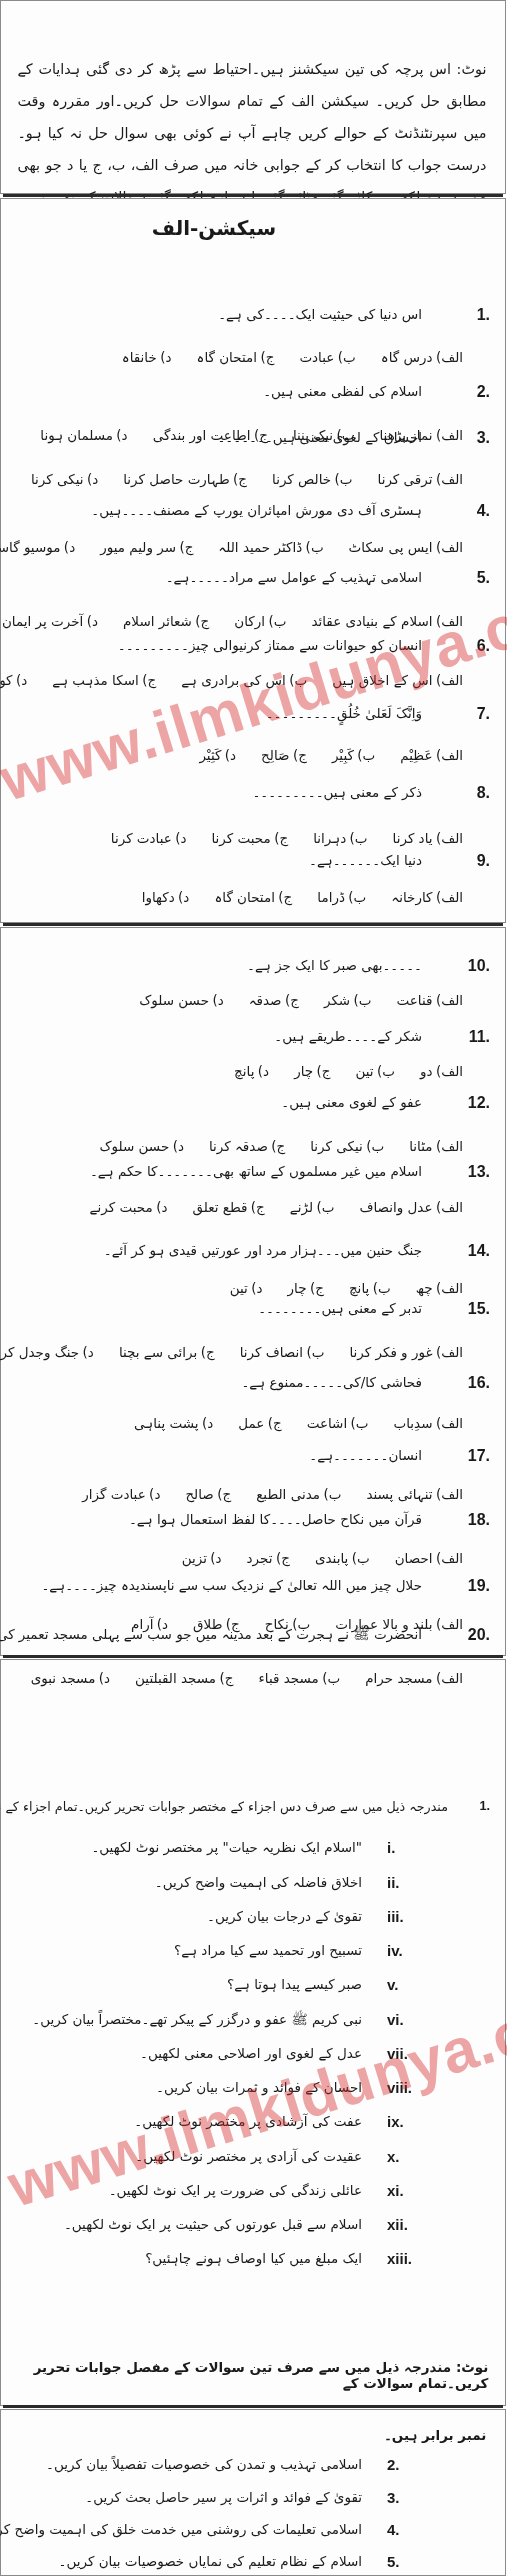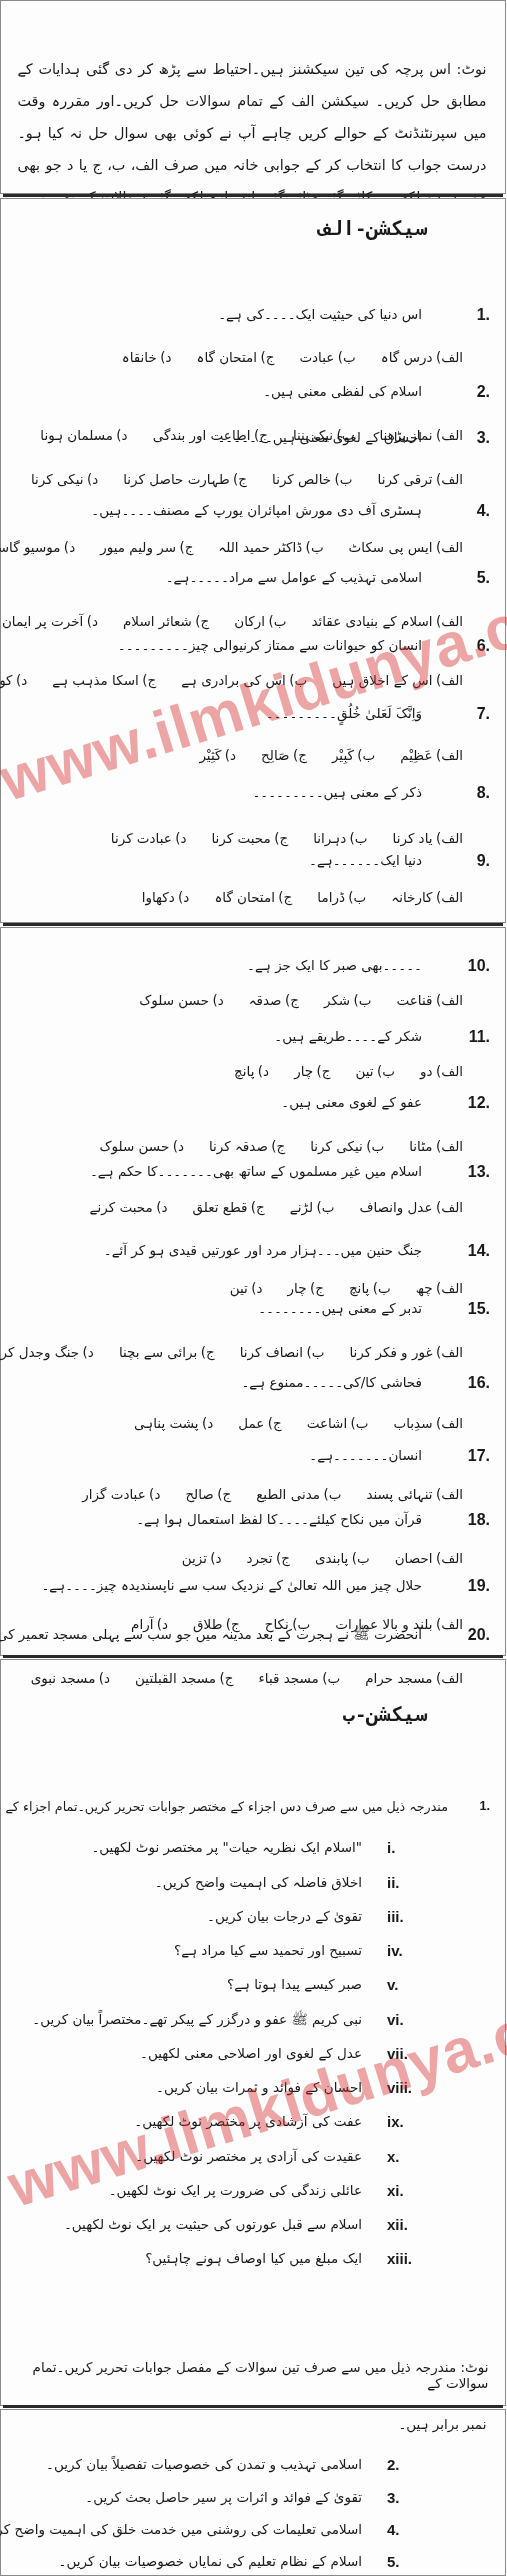--- a/index.html
+++ b/index.html
@@ -3,36 +3,36 @@
 <meta charset="utf-8">
 <style>
   html, body { margin: 0; padding: 0; background: #ffffff; }
   body { width: 507px; height: 2576px; position: relative; overflow: hidden;
          font-family: "DejaVu Sans", sans-serif; color: #1a1a1a; }
   .panel { position: absolute; left: 0; width: 506px; border: 0.8px solid #8a8a8a; background: #fdfdfd; box-sizing: border-box; }
   .panel-sep { position: absolute; left: 3.4px; width: 500px; height: 2.5px; background: #2a2a2a; }
   .rtl { direction: rtl; unicode-bidi: embed; }
   .title { position: absolute; left: 0; width: 506px; text-align: center; font-size: 23px; font-weight: bold; top: 12px; }
   .note { position: absolute; right: 18.6px; width: 469px; font-size: 14.4px; line-height: 32px; text-align: justify; top: 52px; }
-  .sec-title { position: absolute; left: 0; width: 426px; text-align: right; font-size: 20px; font-weight: bold; font-family: Liberation Mono, monospace; }
+  .sec-title { position: absolute; left: 0; width: 426px; text-align: center; font-size: 20px; font-weight: bold; }
   .meta-row { position: absolute; left: 18.6px; right: 18.6px; height: 24px; font-size: 14.4px; }
   .meta-row .marks { position: absolute; left: 0; top: 0; font-weight: bold; font-size: 17px; }
   .meta-row .time { position: absolute; right: 0; top: 0; }
   .q { position: absolute; right: 15px; width: 473px; }
   .q .num { position: absolute; right: 0; top: 0; font-size: 16px; font-family: "Liberation Sans", sans-serif; font-weight: bold; width: 34px; text-align: right; direction: ltr; }
   .q .stem { position: absolute; right: 68px; top: 0; font-size: 13.5px; white-space: nowrap; }
   .opts { position: absolute; right: 42px; font-size: 13.5px; white-space: nowrap; display: flex; flex-direction: row-reverse; gap: 0; }
   .opts .opt { display: inline-block; margin-left: 25px; }
   .opts .lab { margin-left: 3.4px; }
   .sub { position: absolute; right: 118px; width: 355px; }
   .sub .rn { position: absolute; right: -34px; top: 0; font-size: 15px; font-family: "Liberation Sans", sans-serif; font-weight: bold; direction: ltr; width: 34px; text-align: left; }
   .sub .txt { position: absolute; right: 25px; top: 0; font-size: 13.5px; white-space: nowrap; }
   .watermark { position: absolute; font-family: "Liberation Sans", sans-serif; font-size: 61px; font-weight: bold;
                color: rgba(214, 40, 40, 0.42); transform: rotate(-17deg); transform-origin: left top; white-space: nowrap; pointer-events: none; letter-spacing: 0.8px; }
-  .plain-line { position: absolute; font-size: 13.5px; }
+  .plain-line { position: absolute; font-size: 13.5px; font-weight: bold; }
 </style>
 </head>
 <body>
 
 <div class="panel" style="top:0; height:194px;">
   <div class="note rtl">نوٹ: اس پرچہ کی تین سیکشنز ہیں۔احتیاط سے پڑھ کر دی گئی ہدایات کے مطابق حل کریں۔ سیکشن الف کے تمام سوالات حل کریں۔اور مقررہ وقت میں سپرنٹنڈنٹ کے حوالے کریں چاہے آپ نے کوئی بھی سوال حل نہ کیا ہو۔درست جواب کا انتخاب کر کے جوابی خانہ میں صرف الف، ب، ج یا د جو بھی موزوں ہو لکھیں۔ کاٹے گئے مٹائے گئے یا دوبارہ لکھے گئے سوالات کے نمبر نہیں ملیں گے۔</div>
 </div>
 <div class="panel-sep" style="top:194px;"></div>
 
 <div class="panel" style="top:198px; height:725px;" id="panelA1">
@@ -206,21 +206,21 @@
       <span class="stem rtl">انسان۔۔۔۔۔۔۔ہے۔</span>
     </div>
     <div class="opts rtl" style="top: 558px; flex-direction: row;">
       <span class="opt"><span class="lab">الف)</span><span>تنہائی پسند</span></span>
       <span class="opt"><span class="lab">ب)</span><span>مدنی الطبع</span></span>
       <span class="opt"><span class="lab">ج)</span><span>صالح</span></span>
       <span class="opt"><span class="lab">د)</span><span>عبادت گزار</span></span>
     </div>
     <div class="q" style="top: 583px;">
       <span class="num">18.</span>
-      <span class="stem rtl">قرآن میں نکاح کیلئے۔۔۔۔کا لفظ استعمال ہوا ہے۔</span>
+      <span class="stem rtl">قرآن میں نکاح حاصل۔۔۔۔کا لفظ استعمال ہوا ہے۔</span>
     </div>
     <div class="opts rtl" style="top: 622px; flex-direction: row;">
       <span class="opt"><span class="lab">الف)</span><span>احصان</span></span>
       <span class="opt"><span class="lab">ب)</span><span>پابندی</span></span>
       <span class="opt"><span class="lab">ج)</span><span>تجرد</span></span>
       <span class="opt"><span class="lab">د)</span><span>تزین</span></span>
     </div>
     <div class="q" style="top: 649px;">
       <span class="num">19.</span>
       <span class="stem rtl">حلال چیز میں اللہ تعالیٰ کے نزدیک سب سے ناپسندیدہ چیز۔۔۔۔ہے۔</span>
@@ -232,21 +232,20 @@
       <span class="opt"><span class="lab">د)</span><span>آرام</span></span>
     </div>
     <div class="q" style="top: 698px;">
       <span class="num">20.</span>
       <span class="stem rtl">آنحضرت ﷺ نے ہجرت کے بعد مدینہ میں جو سب سے پہلی مسجد تعمیر کی وہ۔۔۔۔۔۔ہے۔</span>
     </div>
   </div>
 <div class="panel-sep" style="top:1655px;"></div>
 
 <div class="panel" style="top:1659px; height:729px;" id="panelB">
-  <div class="sec-title rtl" style="top:42px;">سیکشن-ب</div>
   <div class="q" style="top:139px;">
     <span class="num" style="font-size:12.7px;">1.</span>
     <span class="stem rtl" style="right:42px; font-size:12.7px;">مندرجہ ذیل میں سے صرف دس اجزاء کے مختصر جوابات تحریر کریں۔تمام اجزاء کے نمبر برابر ہیں۔</span>
   </div>
 <div class="opts rtl" style="top: 10px; flex-direction: row;">
       <span class="opt"><span class="lab">الف)</span><span>مسجد حرام</span></span>
       <span class="opt"><span class="lab">ب)</span><span>مسجد قباء</span></span>
       <span class="opt"><span class="lab">ج)</span><span>مسجد القبلتین</span></span>
       <span class="opt"><span class="lab">د)</span><span>مسجد نبوی</span></span>
     </div>
@@ -302,21 +301,21 @@
       <span class="rn">xiii.</span>
       <span class="txt rtl">ایک مبلغ میں کیا اوصاف ہونے چاہئیں؟</span>
     </div>
   </div>
 
 <div class="panel" style="top:2387px; height:18.6px; border-top:none;"></div>
 <div class="plain-line rtl" style="top:2359px; right:18.6px; font-size:13.5px;">نوٹ: مندرجہ ذیل میں سے صرف تین سوالات کے مفصل جوابات تحریر کریں۔تمام سوالات کے</div>
 <div class="panel-sep" style="top:2405px;"></div>
 
 <div class="panel" style="top:2409px; height:167px;" id="panelC">
-  <div class="plain-line rtl" style="top:6px; right:18.6px;">نمبر برابر ہیں۔</div>
+  <div class="plain-line rtl" style="top:17px; right:18.6px;">نمبر برابر ہیں۔</div>
 <div class="sub" style="top: 46px;">
       <span class="rn">2.</span>
       <span class="txt rtl">اسلامی تہذیب و تمدن کی خصوصیات تفصیلاً بیان کریں۔</span>
     </div>
     <div class="sub" style="top: 79px;">
       <span class="rn">3.</span>
       <span class="txt rtl">تقویٰ کے فوائد و اثرات پر سیر حاصل بحث کریں۔</span>
     </div>
     <div class="sub" style="top: 111px;">
       <span class="rn">4.</span>

